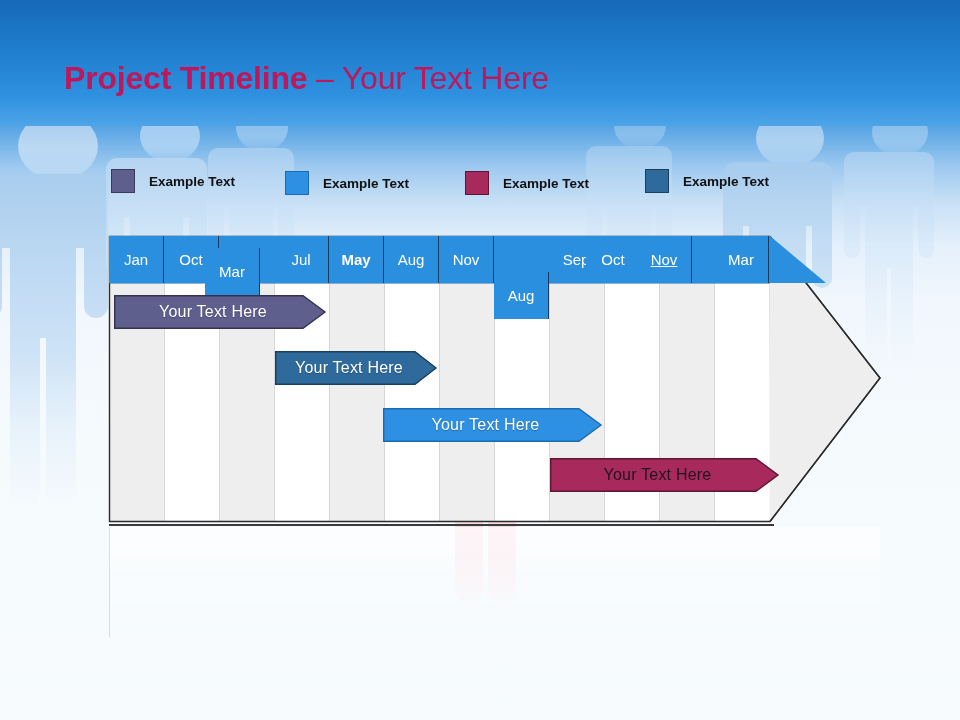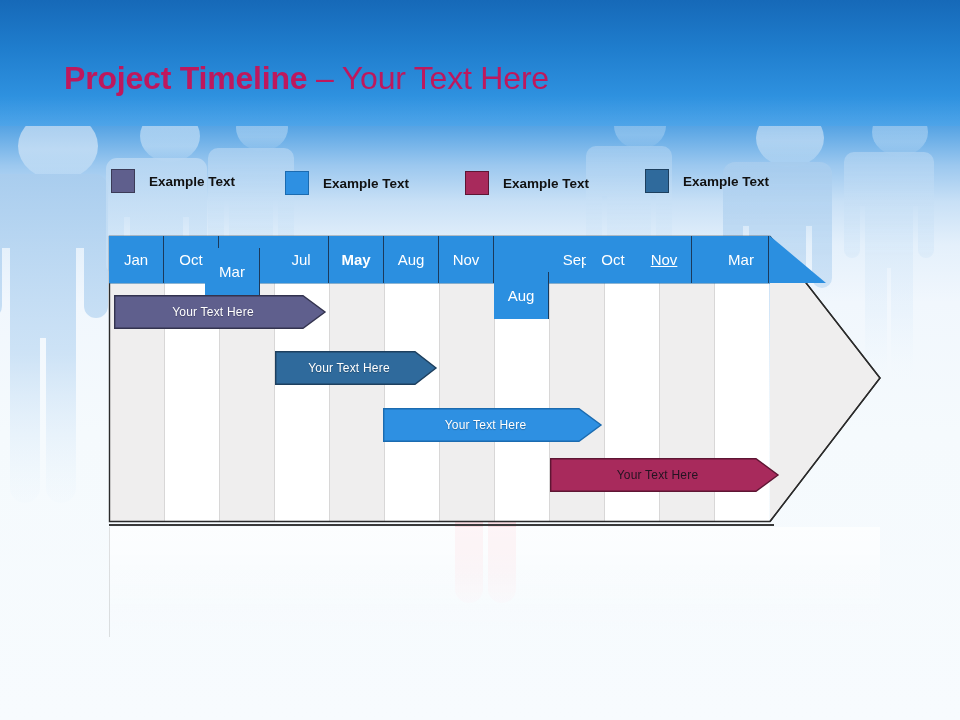--- a/index.html
+++ b/index.html
@@ -167,21 +167,21 @@
   }
   .bar svg { display: block; overflow: visible; }
   .bar-label {
     position: absolute;
     left: 0; top: 0;
     width: 100%;
     height: 34px;
     display: flex;
     align-items: center;
     justify-content: center;
-    font-size: 12px;
+    font-size: 16px;
     white-space: nowrap;
     padding-right: 14px;
     box-sizing: border-box;
     letter-spacing: 0.2px;
   }
   .bar-label.light { color: #ffffff; text-shadow: 0 1px 1px rgba(0,0,0,0.28); }
   .bar-label.dark  { color: #231321; }
 
   
   .reflection {

